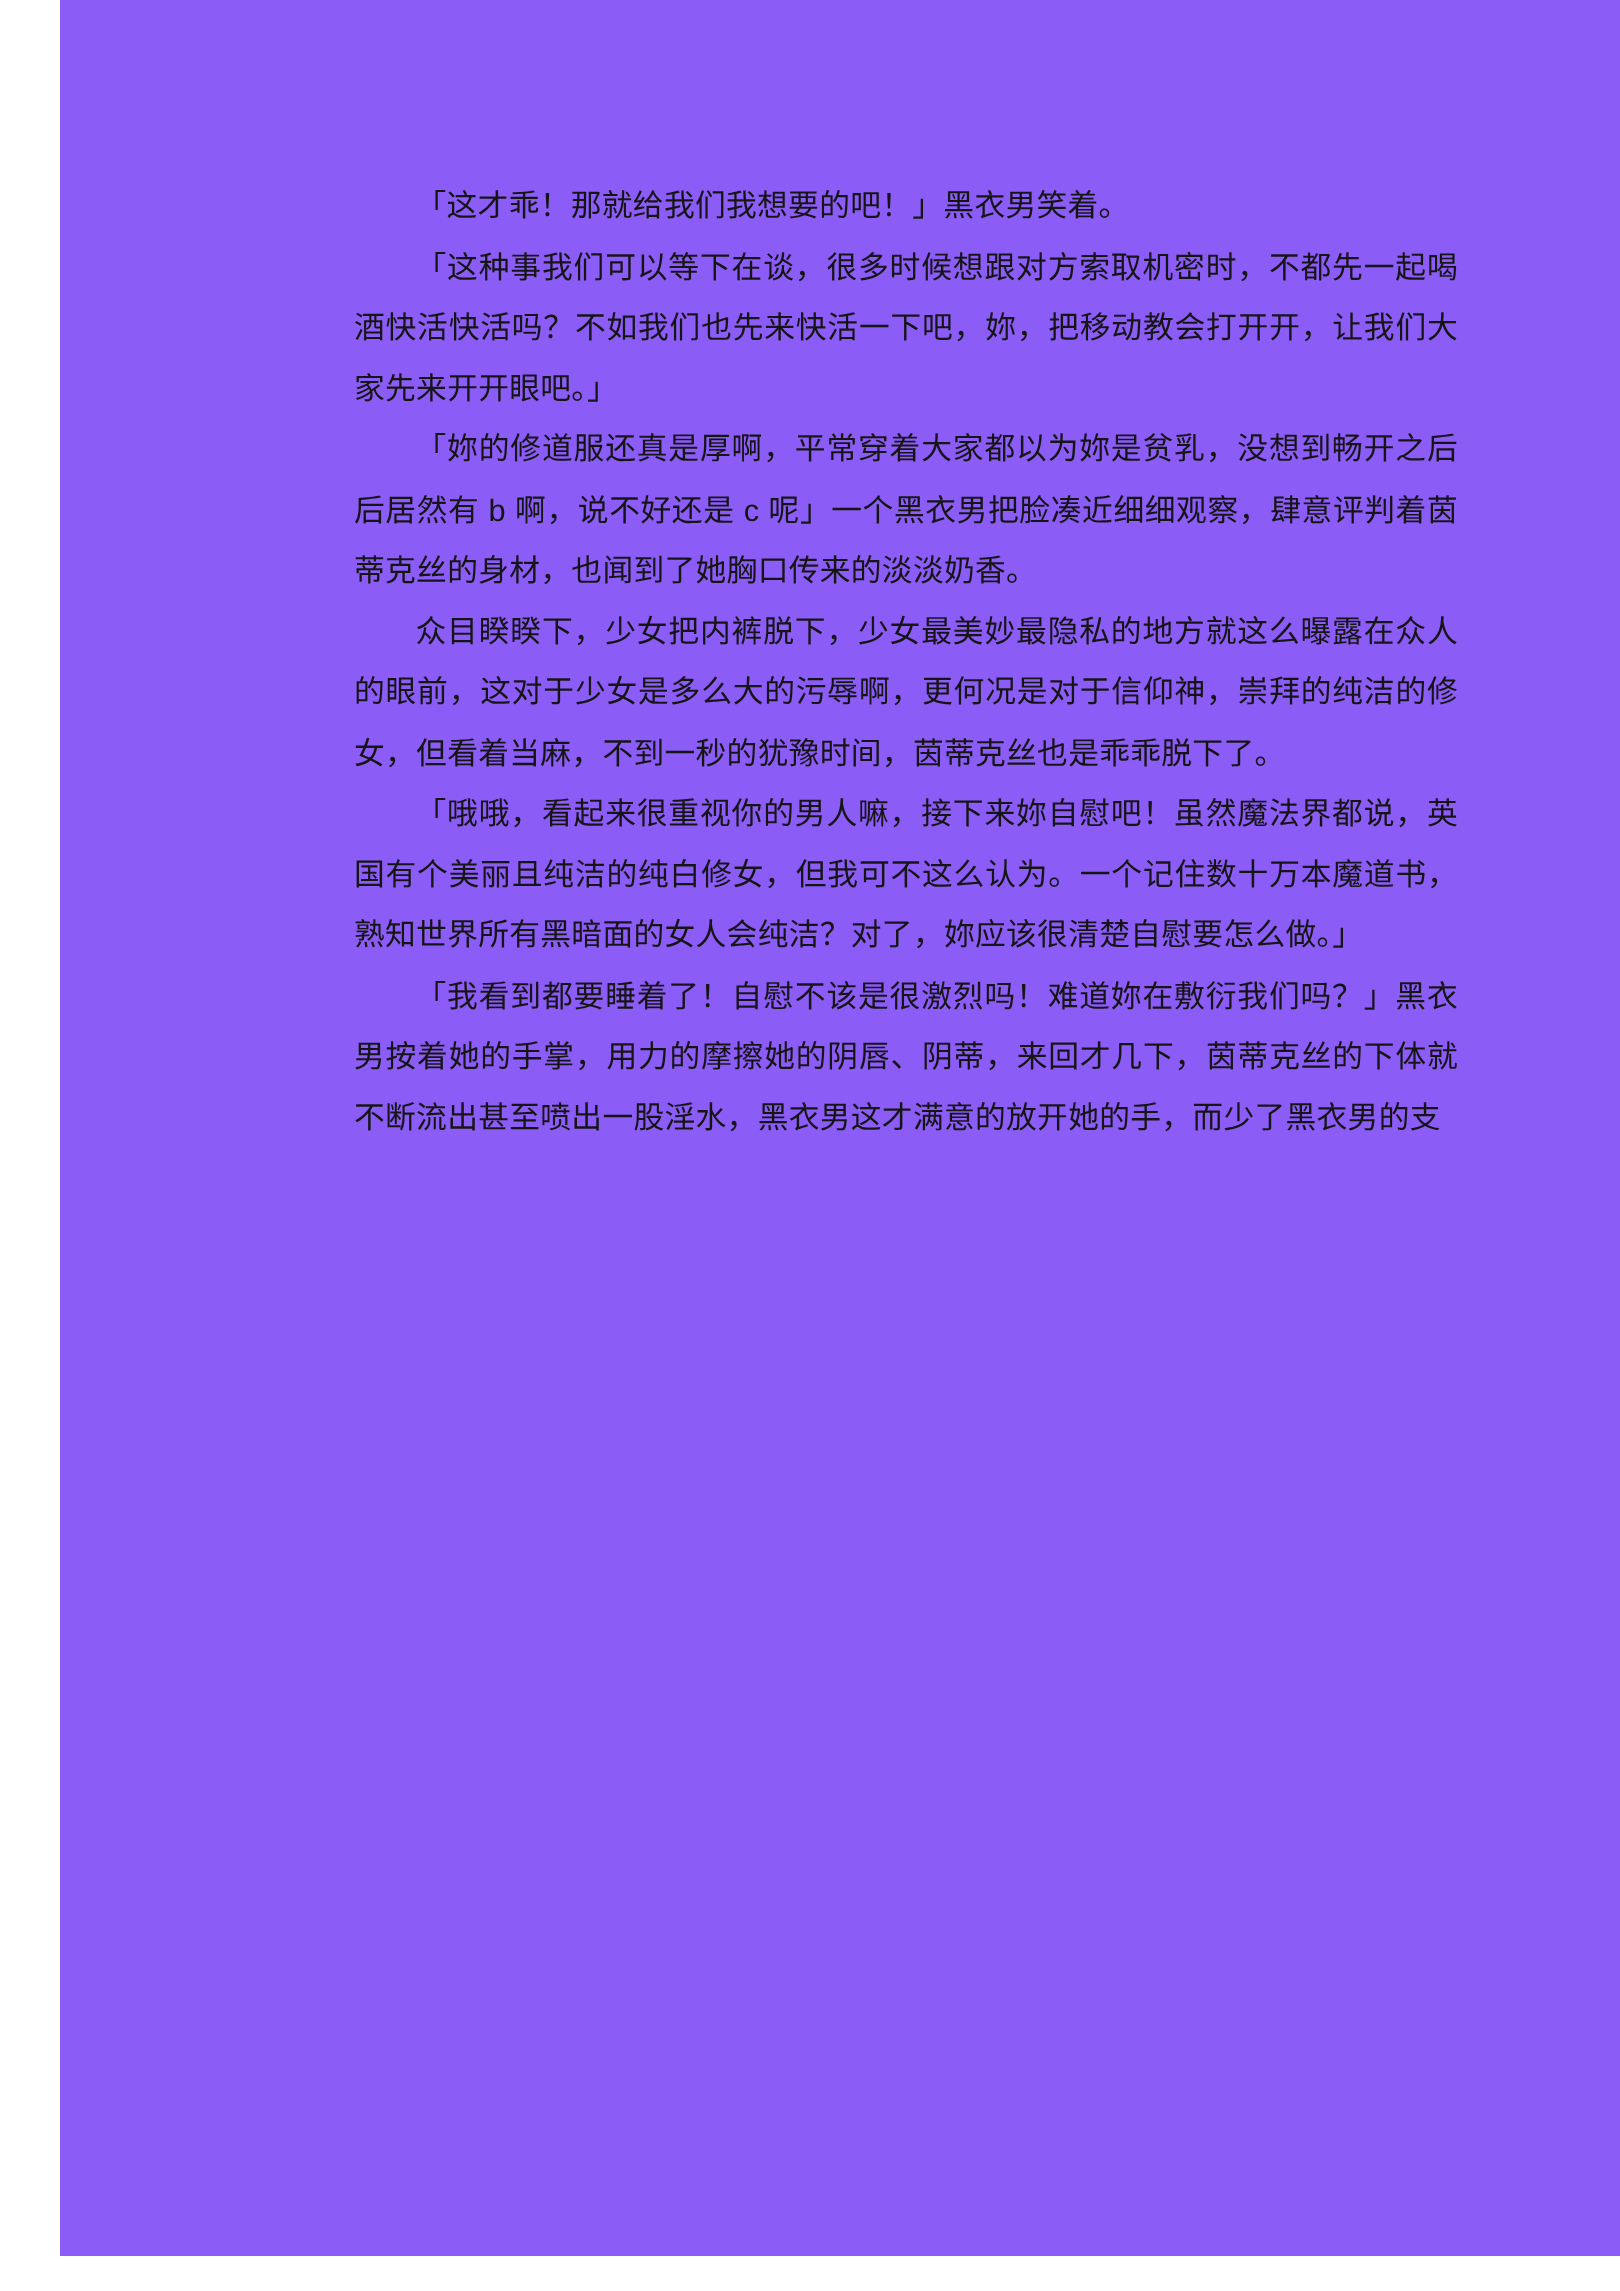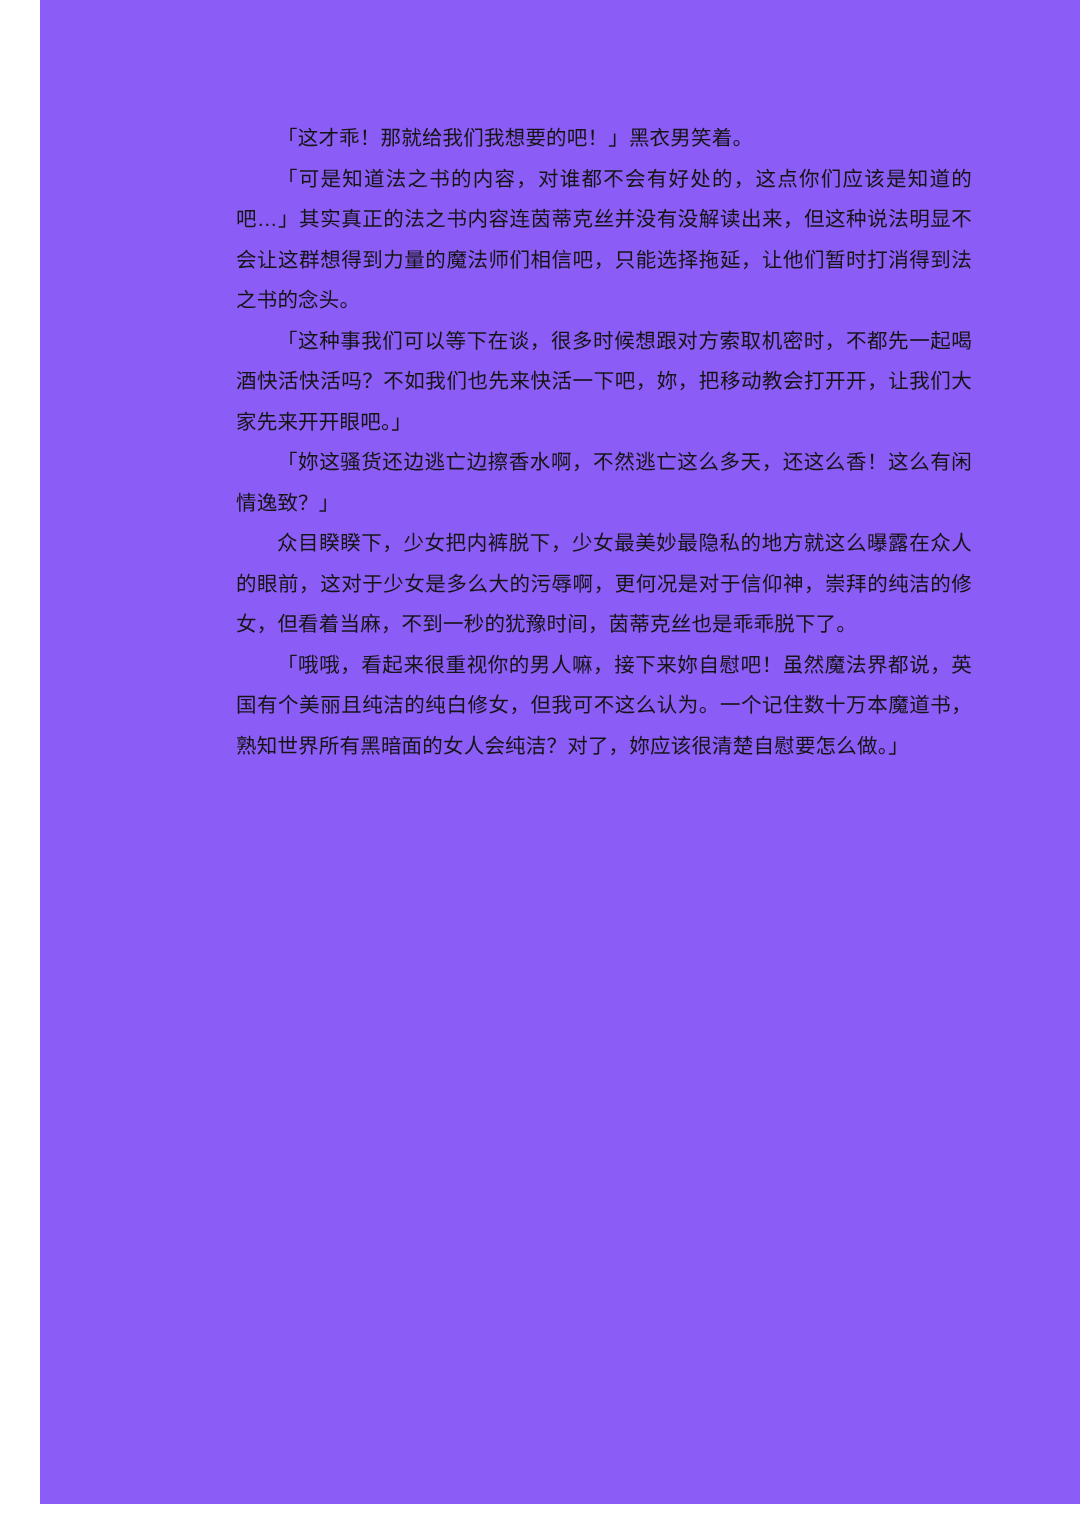--- a/index.html
+++ b/index.html
@@ -38,19 +38,19 @@
     line-height: 40.5px;
     white-space: normal;
   }
 </style>
 </head>
 <body>
 
 <div class="page">
   <div class="doc-body">
     <p class="para">「这才乖！那就给我们我想要的吧！」黑衣男笑着。</p>
-    <p class="para">「可是知道法之书的内容，对谁都不会有好处的，这点你们应该是知道的吧…」其实真正的法之书内容连茵蒂克丝并没有没解读出来，但这种说法明显不会让这群想得到力量的魔法师们相信吧，只能选择拖延，让他们暂时打消得到法之书的念头。</p>
     <p class="para">「这种事我们可以等下在谈，很多时候想跟对方索取机密时，不都先一起喝酒快活快活吗？不如我们也先来快活一下吧，妳，把移动教会打开开，让我们大家先来开开眼吧。」</p>
-    <p class="para">「妳这骚货还边逃亡边擦香水啊，不然逃亡这么多天，还这么香！这么有闲情逸致？」</p>
+    <p class="para">「妳的修道服还真是厚啊，平常穿着大家都以为妳是贫乳，没想到畅开之后后居然有 b 啊，说不好还是 c 呢」一个黑衣男把脸凑近细细观察，肆意评判着茵蒂克丝的身材，也闻到了她胸口传来的淡淡奶香。</p>
     <p class="para">众目睽睽下，少女把内裤脱下，少女最美妙最隐私的地方就这么曝露在众人的眼前，这对于少女是多么大的污辱啊，更何况是对于信仰神，崇拜的纯洁的修女，但看着当麻，不到一秒的犹豫时间，茵蒂克丝也是乖乖脱下了。</p>
     <p class="para">「哦哦，看起来很重视你的男人嘛，接下来妳自慰吧！虽然魔法界都说，英国有个美丽且纯洁的纯白修女，但我可不这么认为。一个记住数十万本魔道书，熟知世界所有黑暗面的女人会纯洁？对了，妳应该很清楚自慰要怎么做。」</p>
+    <p class="para">「我看到都要睡着了！自慰不该是很激烈吗！难道妳在敷衍我们吗？」黑衣男按着她的手掌，用力的摩擦她的阴唇、阴蒂，来回才几下，茵蒂克丝的下体就不断流出甚至喷出一股淫水，黑衣男这才满意的放开她的手，而少了黑衣男的支</p>
   </div>
 </div>
 
 </body></html>

